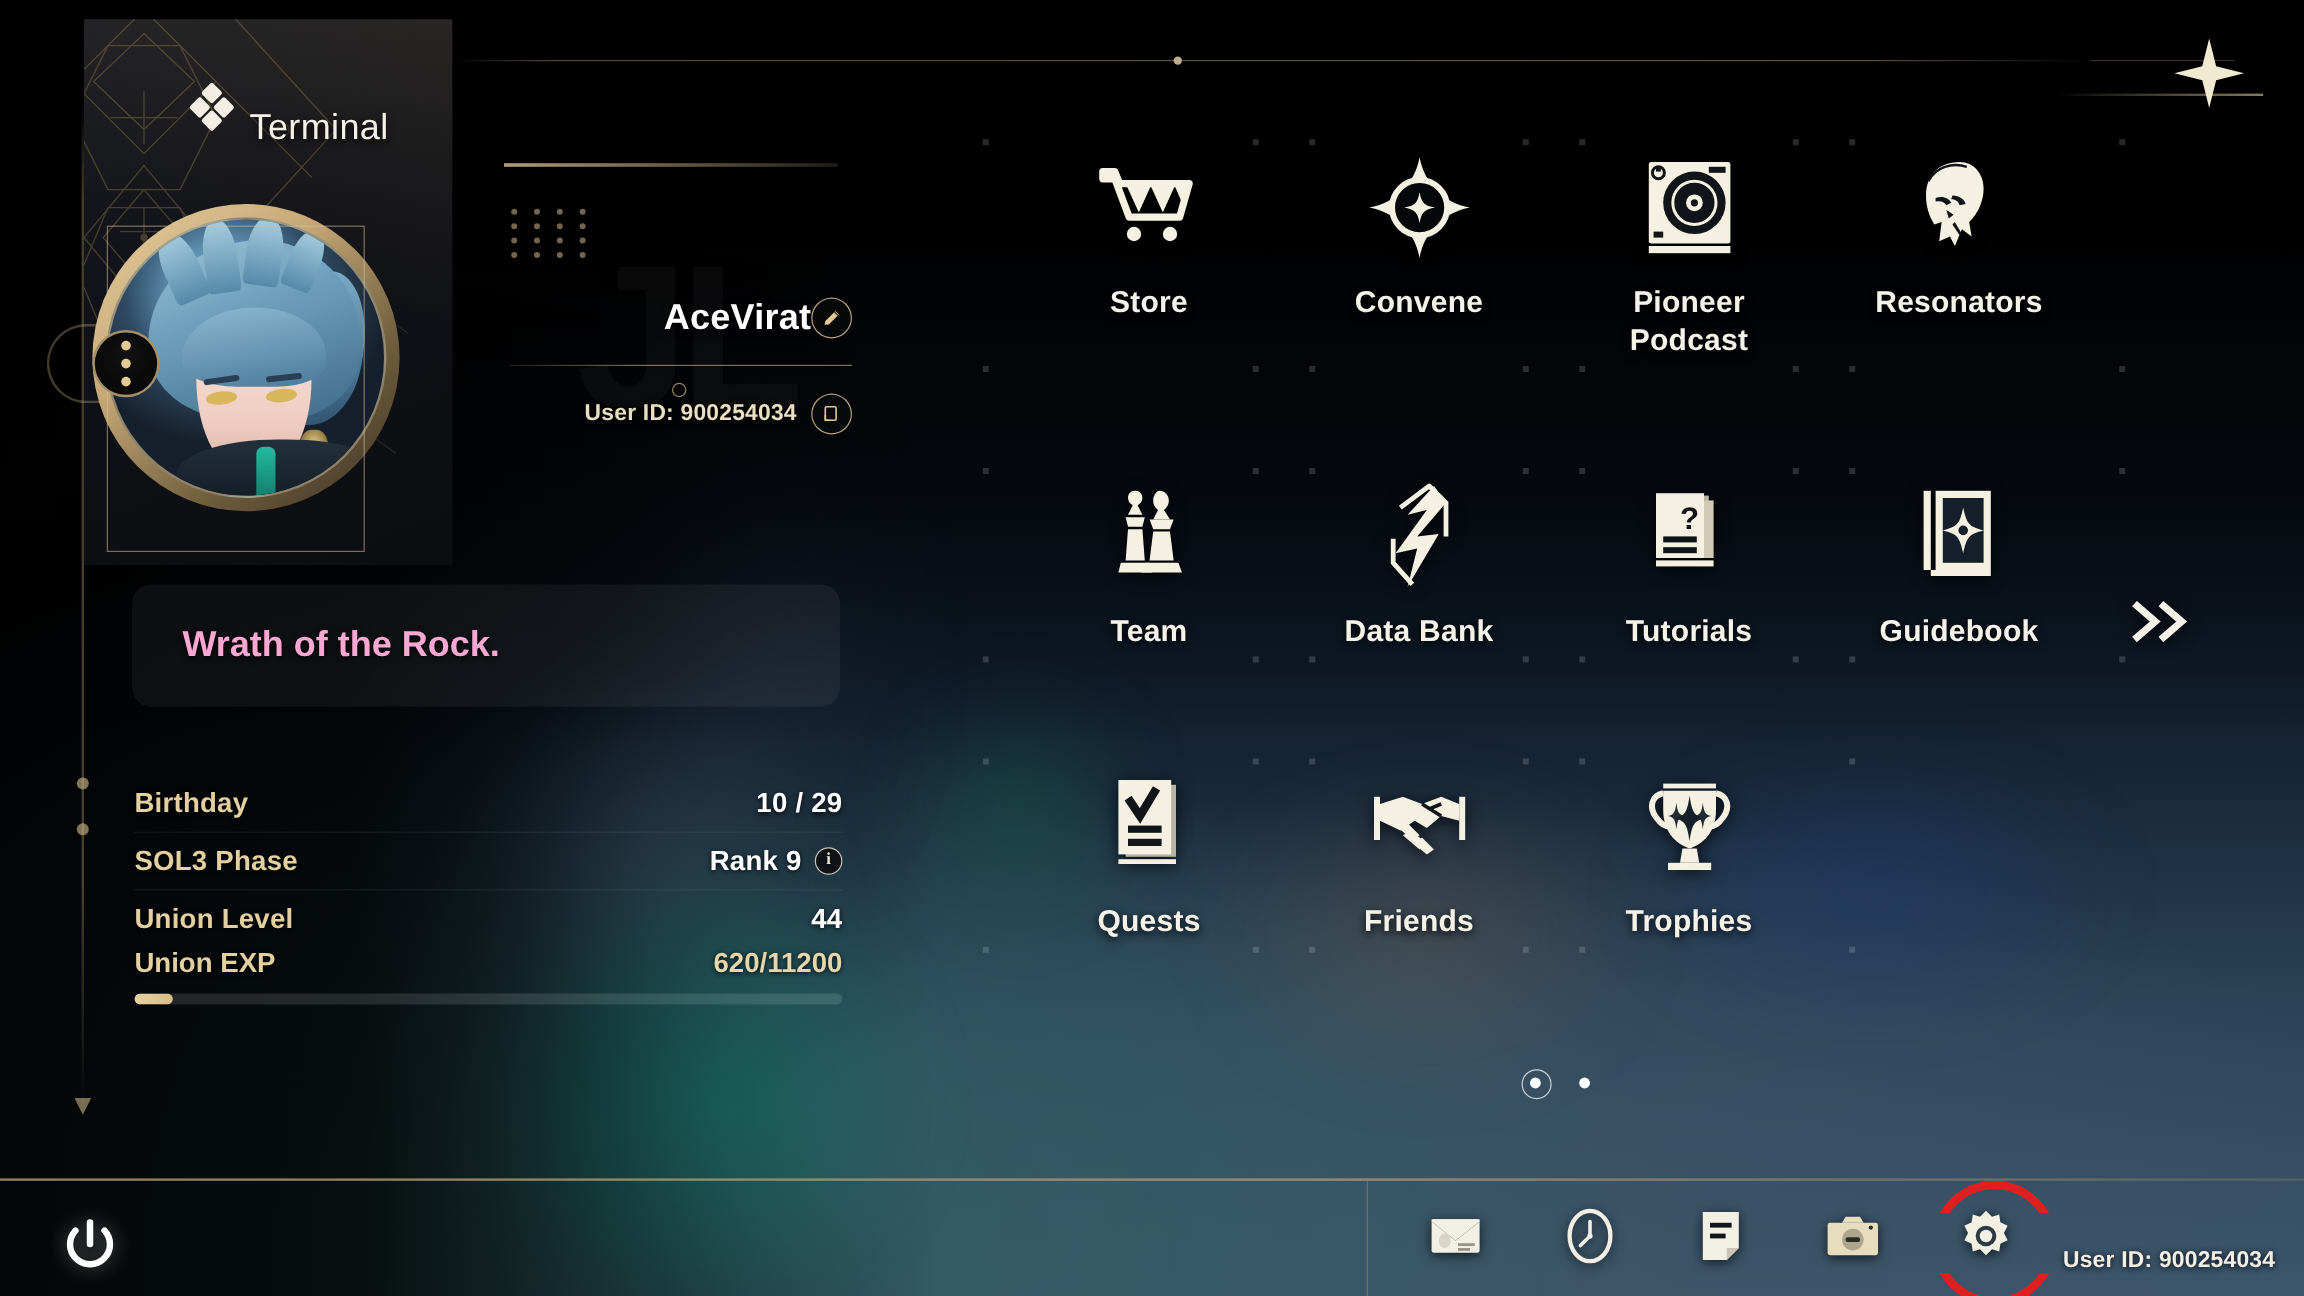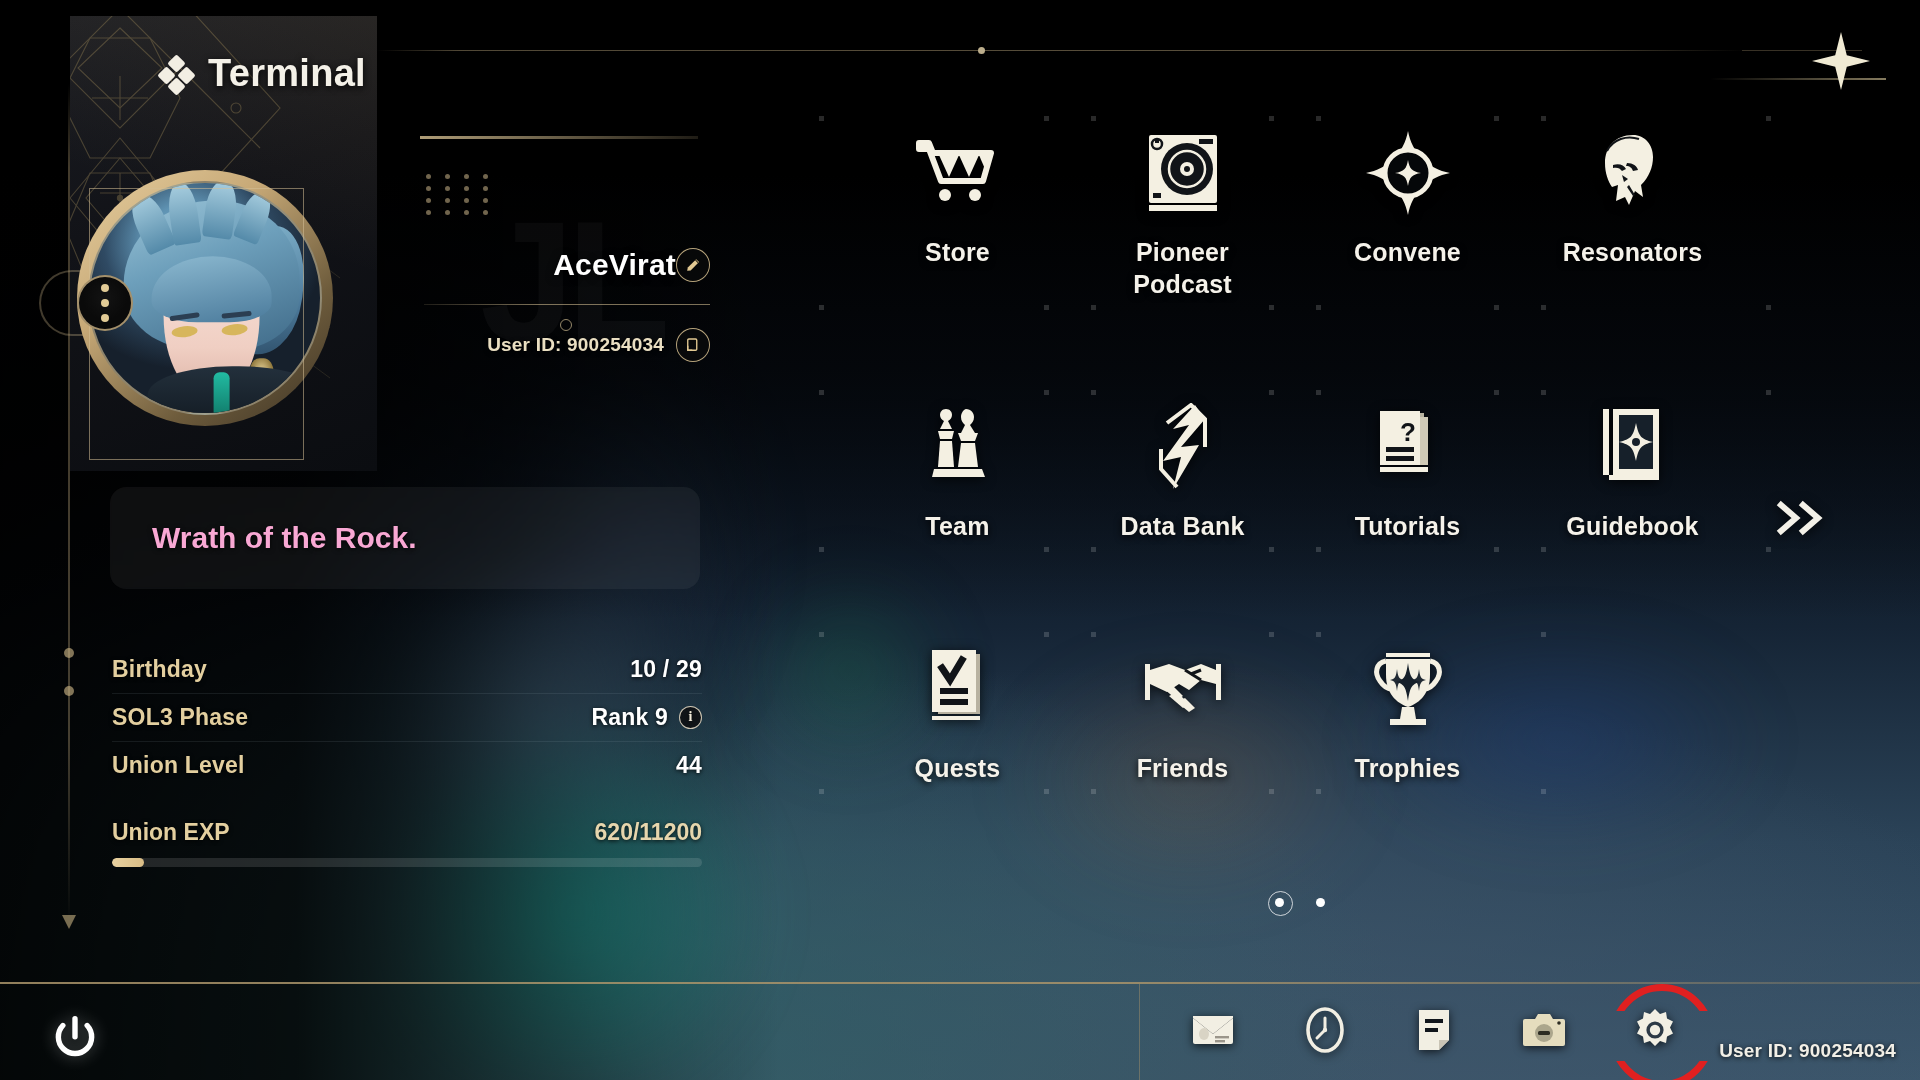--- a/index.html
+++ b/index.html
@@ -70,22 +70,23 @@
   .diamond-cluster{ width:34px; height:34px; position:relative; }
   .diamond-cluster i{
     position:absolute; width:13px; height:13px; background:#f2eee3;
     transform:rotate(45deg); border-radius:2px;
   }
   .dc1{ left:10px; top:0; }
   .dc2{ left:0; top:12px; }
   .dc3{ left:20px; top:12px; }
   .dc4{ left:10px; top:23px; }
   .term-title{
-    font-size:38px; font-weight:700; letter-spacing:.3px; color:#f4f1e8;
+    font-size:30px; font-weight:400; letter-spacing:.3px; color:#f4f1e8;
     text-shadow:0 2px 7px rgba(0,0,0,.9);
+    margin-top:38px;
   }
 
   
   .head-line{
     position:absolute; left:377px; top:50px; width:1370px; height:1px;
     background:linear-gradient(90deg, rgba(180,160,120,0) 0%, rgba(180,160,120,.45) 6%, rgba(180,160,120,.5) 86%, rgba(180,160,120,0) 100%);
   }
   .head-line-2{
     position:absolute; left:1742px; top:50px; width:120px; height:1px;
     background:rgba(160,140,105,.35); transform:rotate(0deg);
@@ -276,21 +277,21 @@
     display:flex; align-items:center; gap:11px;
     text-shadow:0 1px 4px rgba(0,0,0,.85);
   }
   .info-badge{
     width:23px; height:23px; border-radius:50%;
     background:#101418; border:1.5px solid rgba(225,215,195,.9);
     display:flex; align-items:center; justify-content:center;
     font-size:14px; font-weight:700; font-family:"Liberation Serif", serif; color:#f0ead9;
     cursor:pointer;
   }
-  .exp-block{ margin-top:30px; }
+  .exp-block{ }
   .exp-head{ display:flex; align-items:center; justify-content:space-between; }
   .exp-label{ font-size:23px; font-weight:700; color:#e3cf9f; text-shadow:0 1px 4px rgba(0,0,0,.85); }
   .exp-val{ font-size:23px; font-weight:700; color:#e6d6ad; text-shadow:0 1px 4px rgba(0,0,0,.85); }
   .exp-track{
     margin-top:12px; width:100%; height:9px; border-radius:5px;
     background:rgba(255,255,255,.12); overflow:hidden;
   }
   .exp-fill{ height:100%; border-radius:5px; background:linear-gradient(90deg,#e8d1a0,#d9bd86); }
 
   
@@ -562,52 +563,52 @@
       </svg>
       </div>
       <div class="tile-lbl">Store</div>
     </div>
     <div class="tile">
       <span class="tile-corner tc-tl"></span>
       <span class="tile-corner tc-tr"></span>
       <span class="tile-corner tc-bl"></span>
       <span class="tile-corner tc-br"></span>
       <div class="tile-ico">
+      <svg width="88" height="88" viewBox="0 0 88 88">
+        <g fill="#f4f0e2">
+          <path d="M44 2 C48 24 64 40 86 44 C64 48 48 64 44 86 C40 64 24 48 2 44 C24 40 40 24 44 2 Z"></path>
+        </g>
+        <circle cx="44" cy="44" r="23" fill="#050709"></circle>
+        <circle cx="44" cy="44" r="23" fill="none" stroke="#f4f0e2" stroke-width="5"></circle>
+        <path d="M44 26 C46 38 50 42 62 44 C50 46 46 50 44 62 C42 50 38 46 26 44 C38 42 42 38 44 26 Z" fill="#050709"></path>
+        <path d="M44 31 C45.5 40 48 42.5 57 44 C48 45.5 45.5 48 44 57 C42.5 48 40 45.5 31 44 C40 42.5 42.5 40 44 31 Z" fill="#f4f0e2"></path>
+      </svg>
+      </div>
+      <div class="tile-lbl">Convene</div>
+    </div>
+    <div class="tile">
+      <span class="tile-corner tc-tl"></span>
+      <span class="tile-corner tc-tr"></span>
+      <span class="tile-corner tc-bl"></span>
+      <span class="tile-corner tc-br"></span>
+      <div class="tile-ico">
       <svg width="80" height="84" viewBox="0 0 80 84">
         <rect x="6" y="4" width="68" height="68" rx="2" fill="#f4f0e2"></rect>
         <rect x="6" y="74" width="68" height="6" fill="#f4f0e2"></rect>
         <circle cx="44" cy="38" r="26" fill="#111418"></circle>
         <circle cx="44" cy="38" r="18" fill="none" stroke="#f4f0e2" stroke-width="2.5"></circle>
         <circle cx="44" cy="38" r="7" fill="#f4f0e2"></circle>
         <circle cx="44" cy="38" r="3" fill="#111418"></circle>
         <circle cx="14" cy="13" r="5" fill="none" stroke="#111418" stroke-width="2.5"></circle>
         <rect x="12" y="8" width="4" height="4" fill="#111418"></rect>
         <rect x="56" y="8" width="14" height="5" fill="#111418"></rect>
         <rect x="10" y="62" width="8" height="5" fill="#111418"></rect>
       </svg>
       </div>
       <div class="tile-lbl">Pioneer<br>Podcast</div>
-    </div>
-    <div class="tile">
-      <span class="tile-corner tc-tl"></span>
-      <span class="tile-corner tc-tr"></span>
-      <span class="tile-corner tc-bl"></span>
-      <span class="tile-corner tc-br"></span>
-      <div class="tile-ico">
-      <svg width="88" height="88" viewBox="0 0 88 88">
-        <g fill="#f4f0e2">
-          <path d="M44 2 C48 24 64 40 86 44 C64 48 48 64 44 86 C40 64 24 48 2 44 C24 40 40 24 44 2 Z"></path>
-        </g>
-        <circle cx="44" cy="44" r="23" fill="#050709"></circle>
-        <circle cx="44" cy="44" r="23" fill="none" stroke="#f4f0e2" stroke-width="5"></circle>
-        <path d="M44 26 C46 38 50 42 62 44 C50 46 46 50 44 62 C42 50 38 46 26 44 C38 42 42 38 44 26 Z" fill="#050709"></path>
-        <path d="M44 31 C45.5 40 48 42.5 57 44 C48 45.5 45.5 48 44 57 C42.5 48 40 45.5 31 44 C40 42.5 42.5 40 44 31 Z" fill="#f4f0e2"></path>
-      </svg>
-      </div>
-      <div class="tile-lbl">Convene</div>
     </div>
     <div class="tile">
       <span class="tile-corner tc-tl"></span>
       <span class="tile-corner tc-tr"></span>
       <span class="tile-corner tc-bl"></span>
       <span class="tile-corner tc-br"></span>
       <div class="tile-ico">
       <svg width="80" height="84" viewBox="0 0 80 84">
         <path d="M40 4 C22 4 12 16 12 32 c0 10 3 18 7 24 l6 -2 l-2 16 l9 -4 l4 8 l6 -14 l8 6 l-2 -12 c8 -8 12 -18 12 -28 C60 14 52 4 40 4 Z" fill="#f4f0e2"></path>
         <path d="M20 34 c6 -2 11 0 13 4 l-4 2 c-2 -3 -5 -4 -9 -3 Z" fill="#111418"></path>

